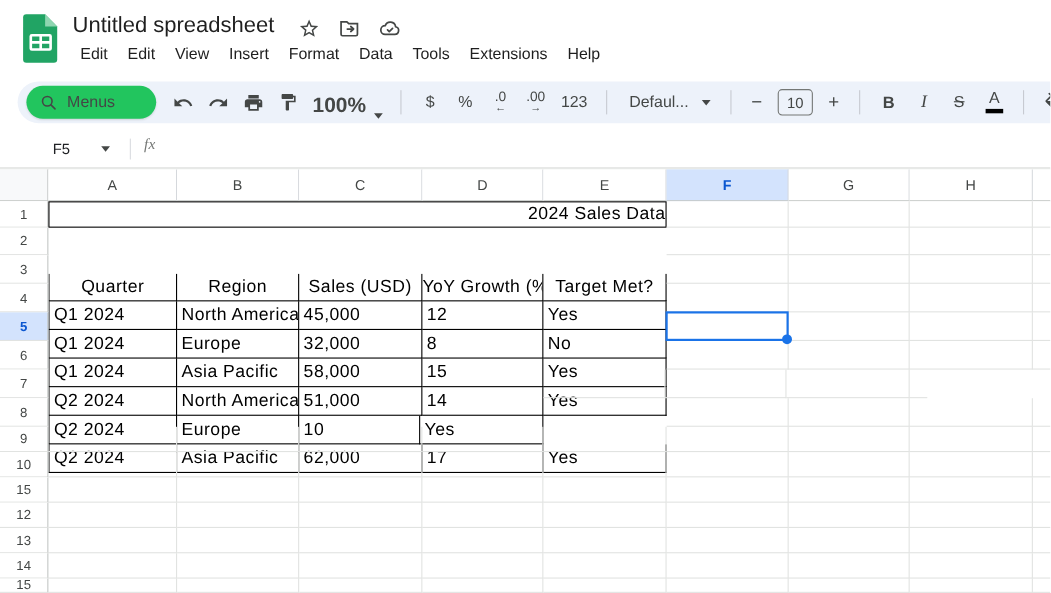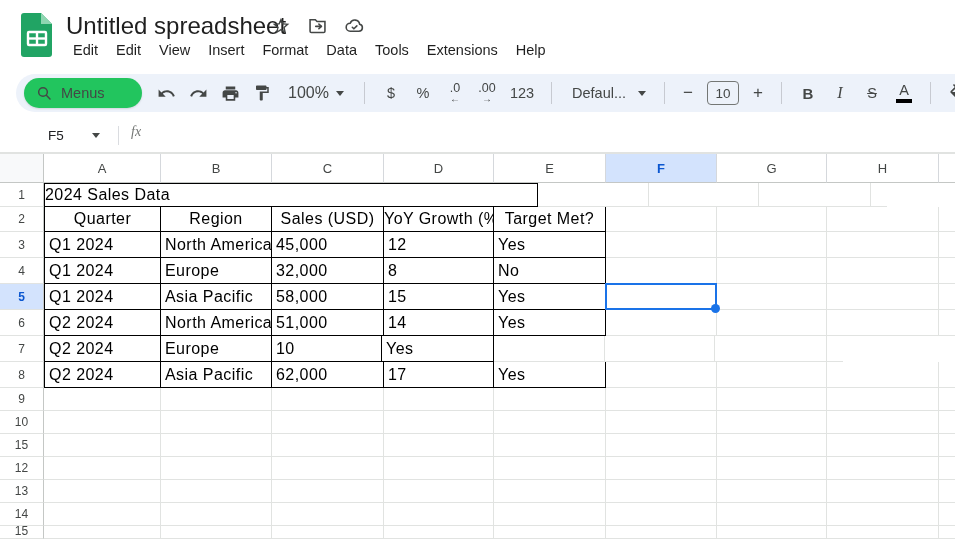--- a/index.html
+++ b/index.html
@@ -3,39 +3,39 @@
 <meta charset="utf-8">
 <style>
   * { margin:0; padding:0; box-sizing:border-box; }
   html,body { width:955px; height:539px; overflow:hidden; background:#fff;
     font-family:"Liberation Sans", sans-serif; color:#1f1f1f; }
   body { position:relative; }
 
   
   .topbar { position:absolute; left:0; top:0; width:955px; height:68px; background:#fff; }
   .logo { position:absolute; left:20px; top:12px; width:34px; height:46px; }
-  .doc-title { position:absolute; left:66px; top:12px; font-size:24px; color:#1f1f1f; white-space:nowrap; }
+  .doc-title { position:absolute; left:66px; top:12px; font-size:20px; color:#1f1f1f; white-space:nowrap; }
   .title-icons { position:absolute; left:270px; top:15px; display:flex; gap:16px; align-items:center; }
   .ticon { width:21px; height:21px; display:flex; align-items:center; justify-content:center; cursor:pointer; }
   .menubar { position:absolute; left:64px; top:39px; display:flex; }
   .menu-item { font-size:14.5px; color:#1f1f1f; padding:3px 9px; border-radius:6px; cursor:pointer; }
 
   
   .toolbar { position:absolute; left:16px; top:74px; width:939px; height:38px;
     background:#edf2fa; border-radius:22px 0 0 22px; display:flex; align-items:center;
     padding-left:8px; overflow:hidden; }
   .menus-pill { width:118px; height:30px; background:#22c55e; border-radius:16px;
     box-shadow:0 1px 2px rgba(0,0,0,.12); display:flex; align-items:center; gap:9px;
     padding-left:12px; font-size:14.5px; color:#444746; cursor:pointer; flex:none; }
   .tbtn { width:32px; height:30px; display:flex; align-items:center; justify-content:center;
     color:#444746; flex:none; cursor:pointer; border-radius:6px; }
   .tbtn svg { display:block; }
   .ttext { font-size:14.5px; color:#444746; }
-  .zoom-btn { width:76px; height:30px; display:flex; align-items:center; justify-content:center;
-    gap:7px; color:#444746; font-size:16px; flex:none; cursor:pointer; }
+  .zoom-btn { width:76px; height:30px; display:flex; align-items:flex-end; justify-content:center;
+    gap:7px; color:#444746; font-size:19px; flex:none; cursor:pointer;font-weight:bold; }
   .caret { width:0; height:0; border-left:4px solid transparent; border-right:4px solid transparent;
     border-top:5px solid #444746; display:inline-block; }
   .tdiv { width:1px; height:22px; background:#c7cad1; margin:0 10px; flex:none; }
   .dec-icon { display:flex; flex-direction:column; align-items:center; line-height:1;
     font-size:12.5px; color:#444746; }
   .dec-icon .arr { font-size:10px; margin-top:-1px; }
   .font-btn { width:92px; height:30px; display:flex; align-items:center; justify-content:space-between;
     padding:0 8px 0 10px; font-size:14.5px; color:#444746; flex:none; cursor:pointer; }
   .size-box { width:32px; height:24px; border:1px solid #747775; border-radius:4px;
     display:flex; align-items:center; justify-content:center; font-size:13.5px; color:#444746;
@@ -74,24 +74,24 @@
   .rn { width:44px; height:100%; background:#fff; border-right:1px solid #c4c7c5;
     border-bottom:1px solid #e1e3e1; display:flex; align-items:center; justify-content:center;
     font-size:12px; color:#444746; flex:none; cursor:pointer; }
   .rn.sel { background:#d3e3fd; color:#0b57d0; font-weight:bold; }
   .cell { height:100%; flex:none; overflow:hidden; white-space:nowrap; font-size:16px;
     letter-spacing:0.45px; color:#000; display:block; cursor:cell;
     border-right:1px solid #e1e3e1; border-bottom:1px solid #e1e3e1; }
   .cA{width:117px}.cB{width:111px}.cC{width:112px}.cD{width:110px}.cE{width:112px}
   .cF{width:111px}.cG{width:110px}.cH{width:112px}.cI{width:16px; border-right:none;}
   .tc { border-right:1px solid #000; border-bottom:1px solid #000; padding:0 0 0 4px;
-    line-height:25px; }
+    line-height:25px;margin-top:42px; }
   .tcf { border-left:1px solid #000; }
   .thc { text-align:center; padding:0; }
-  .merged { width:494px; border:1px solid #000; text-align:left; line-height:22px; padding:0; }
+  .merged { width:562px; border:1px solid #000; text-align:right; line-height:22px; padding:0; }
   .r24{height:24px}.r25{height:25px}.r26{height:26px}.r23{height:23px}.r13{height:13px}
   .r25 .tc{line-height:24px}.r26 .tc{line-height:25px}
 
   
   .sel-box { position:absolute; left:605px; top:100px; width:112px; height:27px;
     border:2px solid #1a73e8; background:transparent; z-index:5; }
   .fill-handle { position:absolute; right:-5px; bottom:-5px; width:9px; height:9px;
     border-radius:50%; background:#1a73e8; }
 </style>
 </head>

